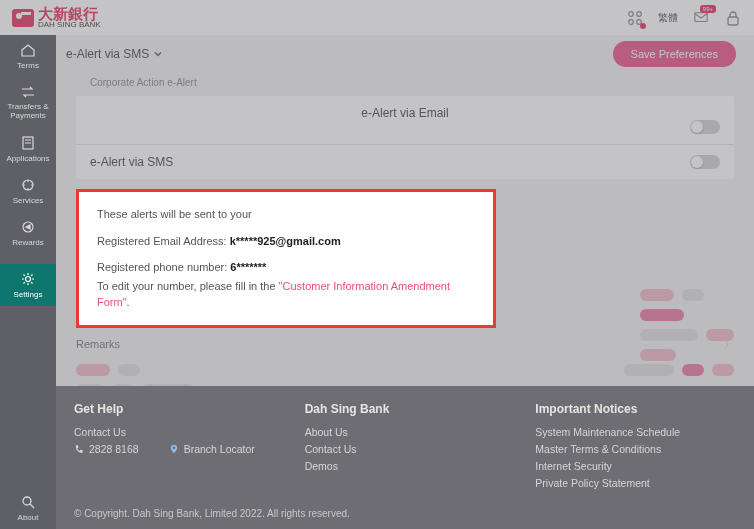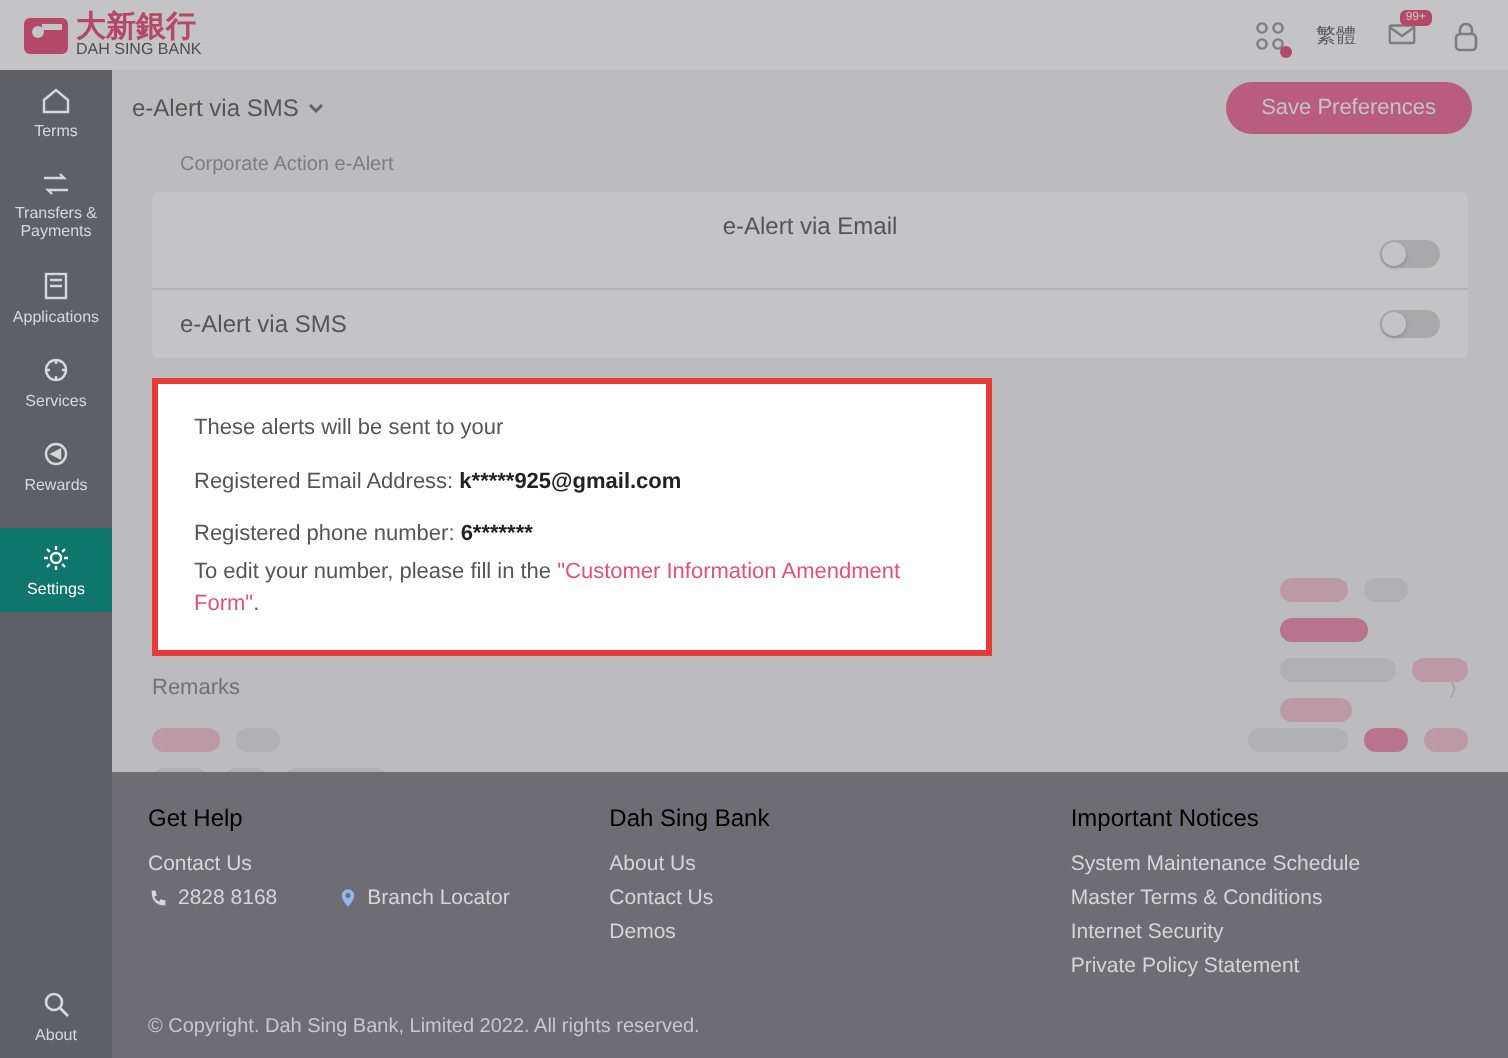--- a/index.html
+++ b/index.html
@@ -50,21 +50,21 @@
   .skeleton-area { margin-top:6px; }
   .sk-row { display:flex; gap:8px; margin-bottom:8px; align-items:center; }
   .sk { height:12px; border-radius:7px; background:#e4e4e4; }
   .sk.pink { background:#f2c3d2; }
   .sk.rose { background:#ee8bb1; }
   .sk-right { display:flex; gap:8px; margin-left:auto; }
 
   .footer { position:absolute; bottom:0; left:56px; right:0; background:#6d6d73; color:#d6d6d9; padding:16px 18px 10px; font-size:10.5px; z-index:55; }
   .footer-cols { display:flex; gap:30px; }
   .footer-col { flex:1; }
-  .footer-col h4 { font-size:12px; color:#000000; margin-bottom:10px; font-weight:normal; }
+  .footer-col h4 { font-size:12px; color:#e5e5e5; margin-bottom:10px; font-weight:bold; }
   .footer-col .fline { margin-bottom:5px; color:#d6d6d9; display:flex; align-items:center; gap:5px; }
   .footer-col .fline.link { cursor:pointer; }
   .branch-link { color:#8db9e8;text-align:center; }
   .copyright { margin-top:14px; font-size:10px; color:#c8c8cc; }
 </style>
 </head>
 <body>
 
 <div class="header">
   <div class="logo-box">

